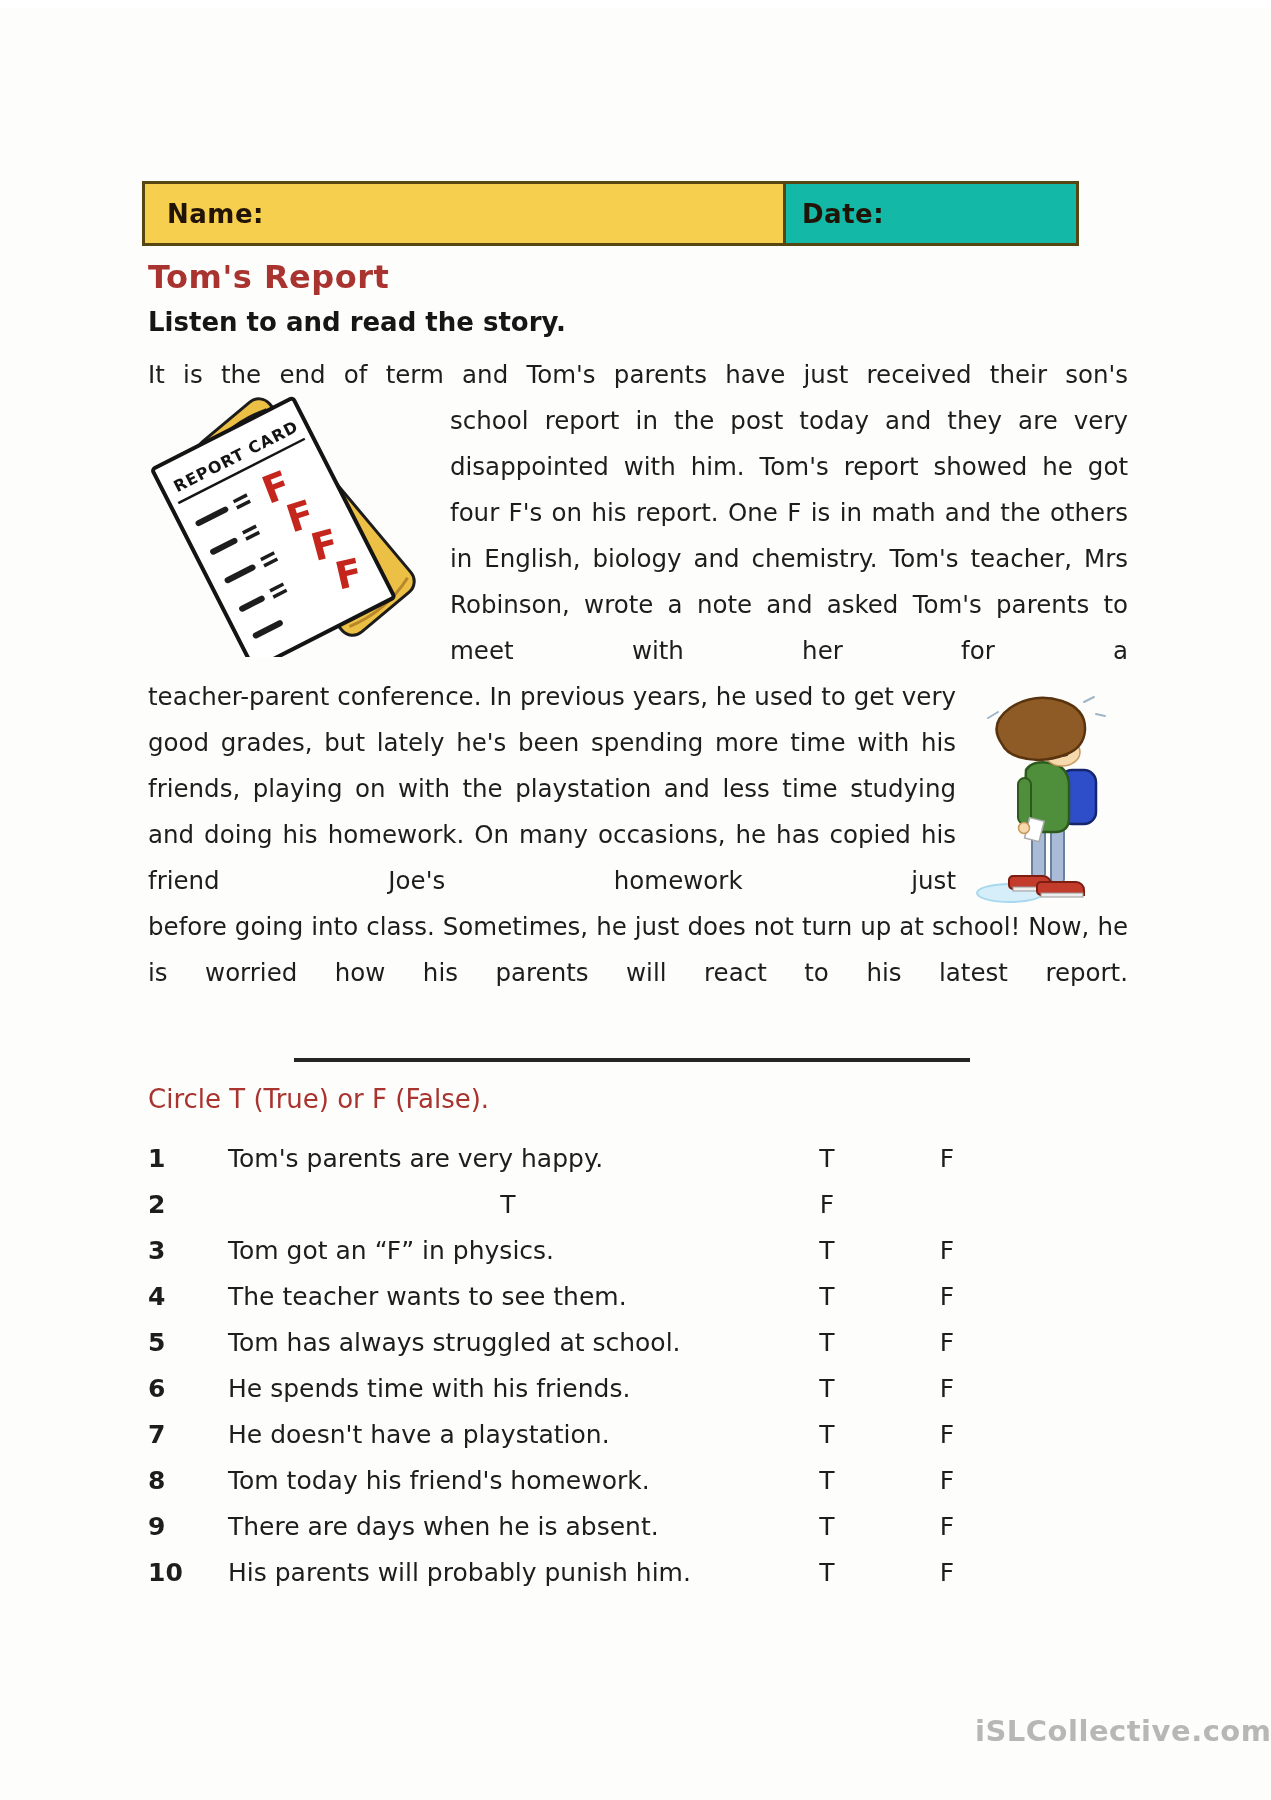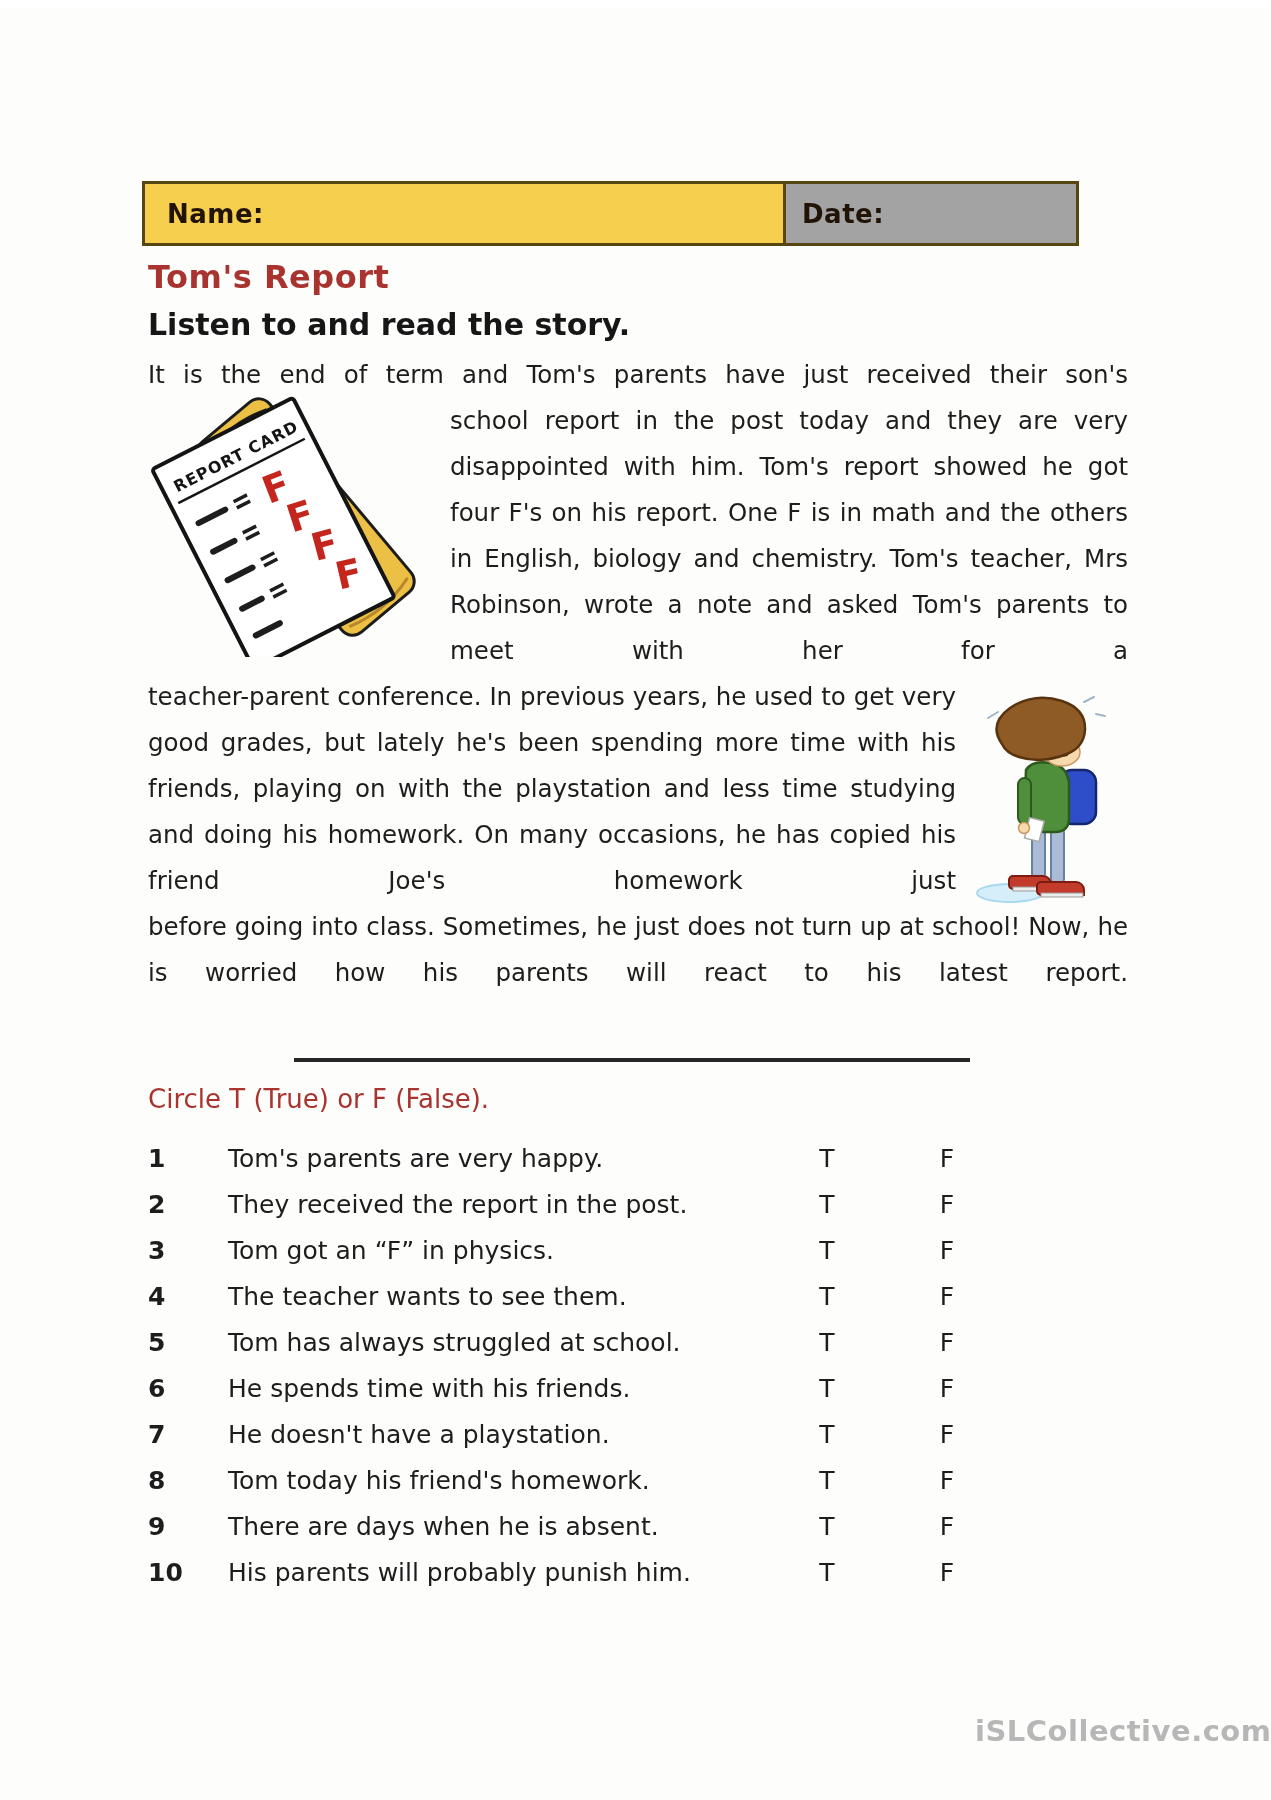--- a/index.html
+++ b/index.html
@@ -8,30 +8,30 @@
     background:#fdfdfc;overflow:hidden;
     font-family:"DejaVu Sans","Liberation Sans",sans-serif;color:#1d1d1d;
   }
   
   .header-bar{
     position:absolute;left:142px;top:173px;width:937px;height:65px;
     display:flex;border:3px solid #554612;box-sizing:border-box;
   }
   .cell{display:flex;align-items:center;box-sizing:border-box;}
   .name-cell{width:641px;background:#F7CF4E;border-right:3px solid #554612;padding-left:22px;}
-  .date-cell{flex:1;background:#a3a3a3;padding-left:16px;}
+  .date-cell{flex:1;background:#14b8a6;padding-left:16px;}
   .cell .label{font-weight:bold;font-size:26px;color:#221307;letter-spacing:.5px;}
   
   .title{
     position:absolute;left:148px;top:250px;margin:0;
     font-size:32px;font-weight:bold;color:#A8332F;letter-spacing:.5px;
   }
   .instruction{
     position:absolute;left:148px;top:299px;margin:0;
-    font-size:30px;font-weight:bold;color:#161616;
+    font-size:26px;font-weight:bold;color:#161616;
   }
   
   .story{
     position:absolute;left:148px;top:344px;width:980px;
     font-size:24.5px;line-height:46px;text-align:justify;text-align-last:justify;
   }
   .seg{margin:0;}
   .seg-card{margin-left:302px;min-height:276px;}
   .seg-boy{margin-right:172px;}
   .report-card-art{position:absolute;left:-12px;top:40px;width:302px;height:265px;}
@@ -149,21 +149,20 @@
 
   <div class="quiz">
     <div class="quiz-row">
       <span class="q-num">1</span>
       <span class="q-text">Tom's parents are very happy.</span>
       <span class="q-t">T</span>
       <span class="q-f">F</span>
     </div>
     <div class="quiz-row">
       <span class="q-num">2</span>
-      <span class="q-text">They received the report in the post.</span>
       <span class="q-t">T</span>
       <span class="q-f">F</span>
     </div>
     <div class="quiz-row">
       <span class="q-num">3</span>
       <span class="q-text">Tom got an “F” in physics.</span>
       <span class="q-t">T</span>
       <span class="q-f">F</span>
     </div>
     <div class="quiz-row">

